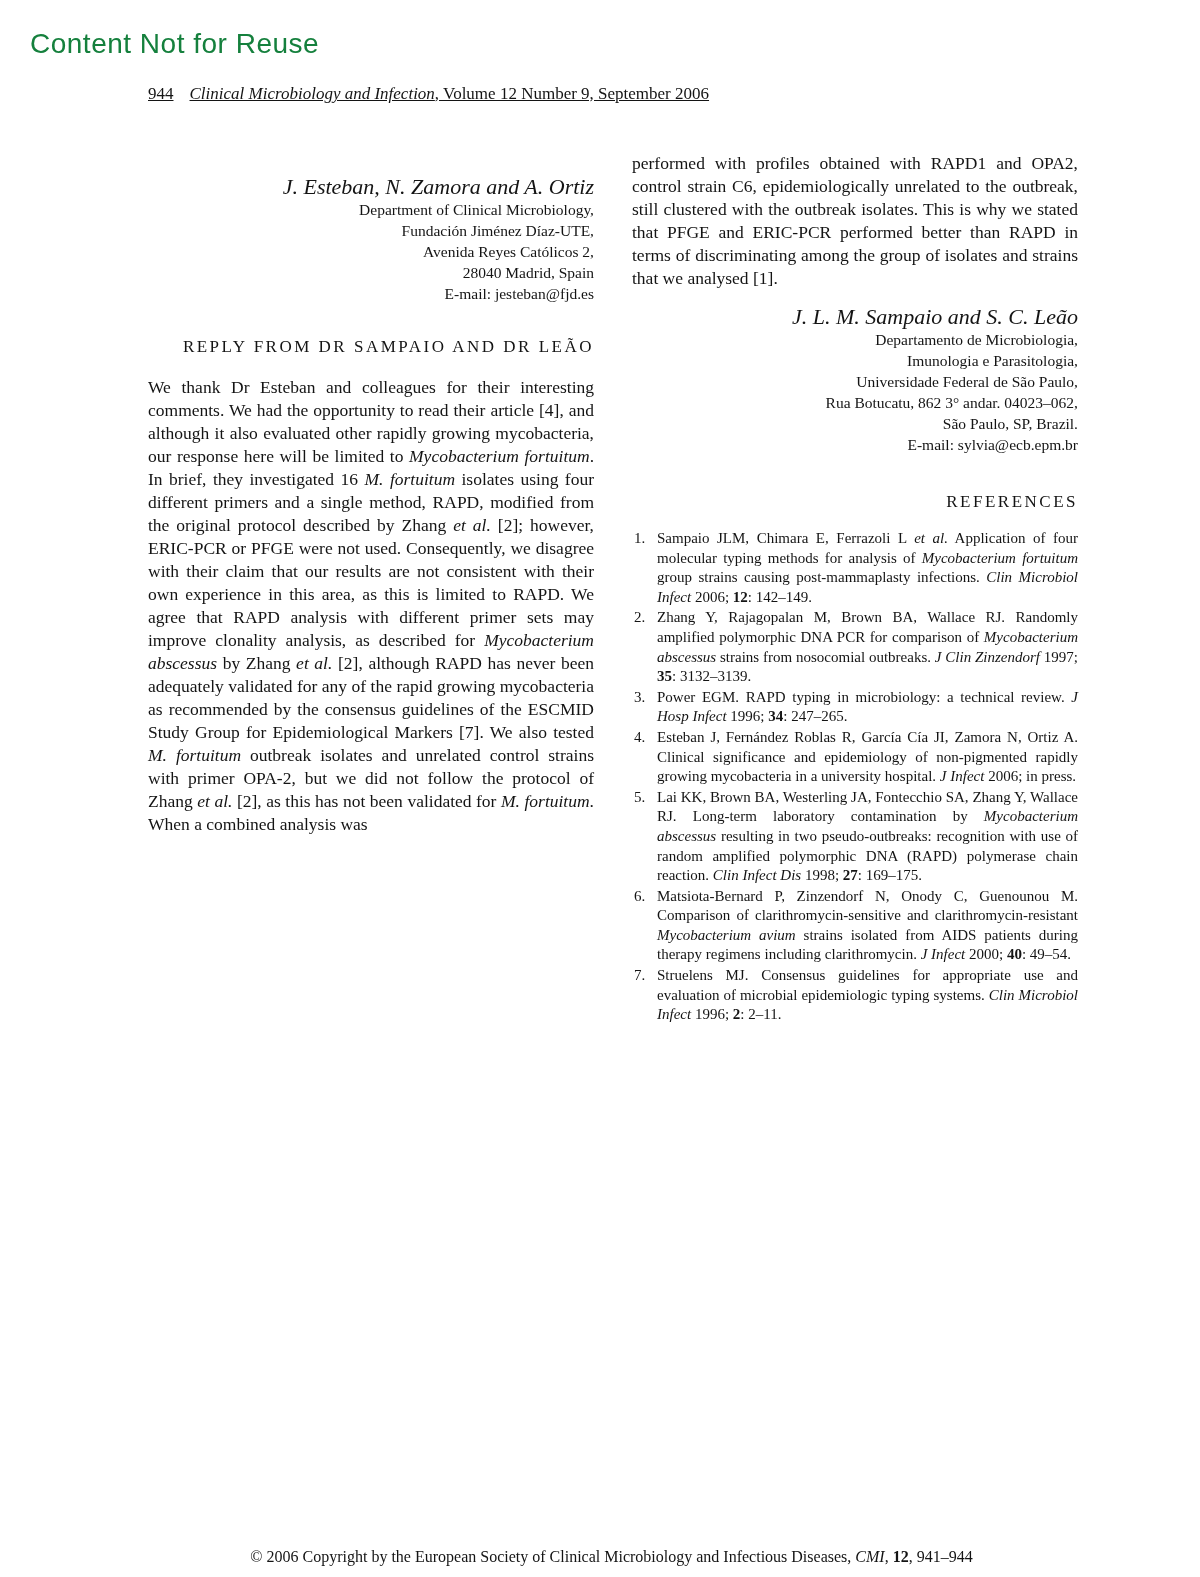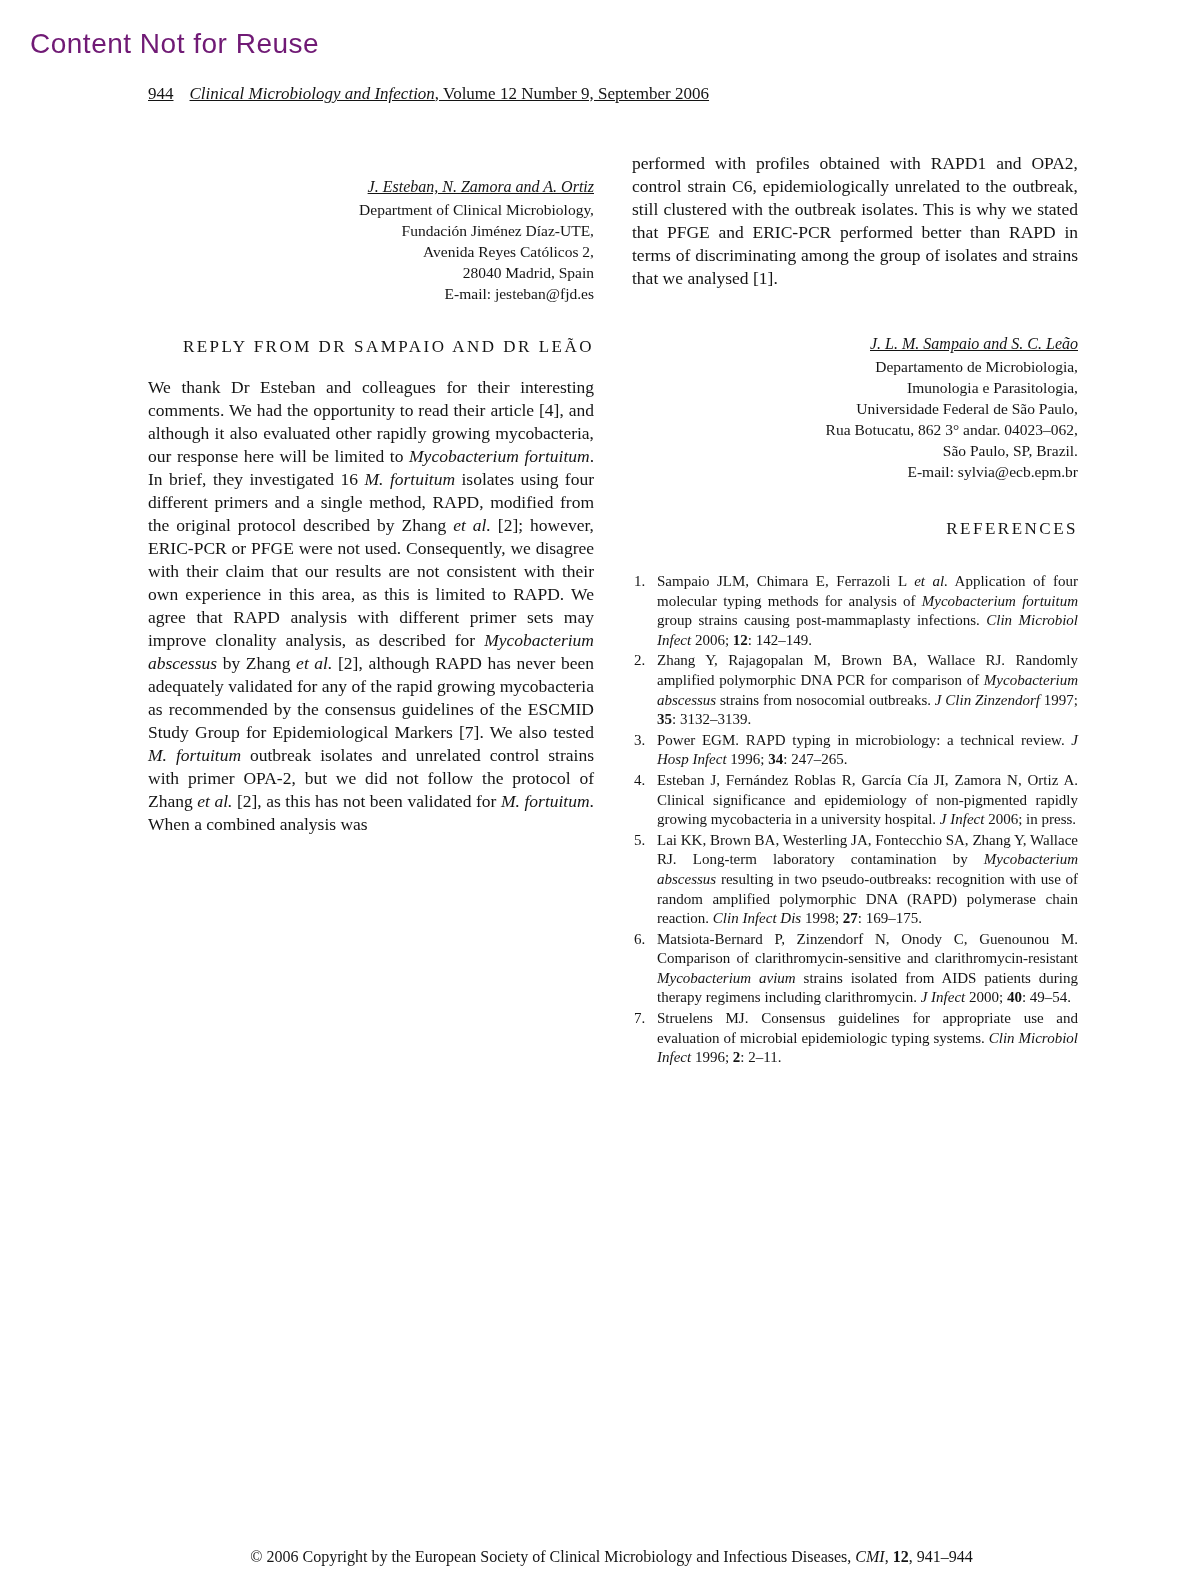--- a/index.html
+++ b/index.html
@@ -8,40 +8,40 @@
     width:1200px; height:1577px;
     margin:0 auto;
     background:#ffffff;
     font-family:"Liberation Serif", serif;
     color:#141414;
     overflow:hidden;
   }
   .watermark {
     position:absolute; top:28px; left:30px;
     font-family:"Liberation Sans", sans-serif;
-    font-size:28px; color:#701a75; letter-spacing:0.5px;
+    font-size:28px; color:#15803d; letter-spacing:0.5px;
   }
   .header {
     position:absolute; top:84px; left:148px;
     font-size:17px; white-space:nowrap;text-decoration:underline;
   }
   .header .pagenum { margin-right:16px; }
   .columns {
     position:absolute; top:152px; left:148px;
     display:flex; gap:38px;
   }
   .col { width:446px; font-size:17.5px; line-height:23px; }
   p.body { text-align:justify; margin:0; }
   .sig { text-align:right; margin-top:24px; font-size:15.5px; line-height:21px; }
-  .sig .authors { font-size:16px; font-style:italic; margin-bottom:2px;text-decoration:underline; }
+  .sig .authors { font-size:22px; font-style:italic; margin-bottom:2px; }
   .heading {
     font-weight:normal; font-size:17px; letter-spacing:2.5px;
     line-height:26px; margin:30px 0 16px 0;text-align:right;
   }
-  .heading.refs-h { margin-top:34px; margin-bottom:30px; }
+  .heading.refs-h { margin-top:34px; margin-bottom:14px; }
   .refs { list-style:none; margin:0; padding:0; font-size:15px; line-height:19.6px; }
   .ref { position:relative; padding-left:25px; text-align:justify; margin-bottom:1px; }
   .ref .num { position:absolute; left:2px; }
   .it { font-style:italic; }
   .bd { font-weight:bold; }
   .footer {
     position:absolute; top:1548px; left:148px; width:927px;
     text-align:center; font-size:16px;
   }
 </style>
@@ -70,21 +70,21 @@
       </div>
 
       <h2 class="heading">REPLY FROM DR SAMPAIO AND DR LEÃO</h2>
 
       <p class="body"><span>We thank Dr Esteban and colleagues for their interesting comments. We had the opportunity to read their article [4], and although it also evaluated other rapidly growing mycobacteria, our response here will be limited to </span><span class="it">Mycobacterium fortuitum</span><span>. In brief, they investigated 16 </span><span class="it">M. fortuitum</span><span> isolates using four different primers and a single method, RAPD, modified from the original protocol described by Zhang </span><span class="it">et al.</span><span> [2]; however, ERIC-PCR or PFGE were not used. Consequently, we disagree with their claim that our results are not consistent with their own experience in this area, as this is limited to RAPD. We agree that RAPD analysis with different primer sets may improve clonality analysis, as described for </span><span class="it">Mycobacterium abscessus</span><span> by Zhang </span><span class="it">et al.</span><span> [2], although RAPD has never been adequately validated for any of the rapid growing mycobacteria as recommended by the consensus guidelines of the ESCMID Study Group for Epidemiological Markers [7]. We also tested </span><span class="it">M. fortuitum</span><span> outbreak isolates and unrelated control strains with primer OPA-2, but we did not follow the protocol of Zhang </span><span class="it">et al.</span><span> [2], as this has not been validated for </span><span class="it">M. fortuitum</span><span>. When a combined analysis was</span></p>
     </div>
 
     <div class="col">
       <p class="body"><span>performed with profiles obtained with RAPD1 and OPA2, control strain C6, epidemiologically unrelated to the outbreak, still clustered with the outbreak isolates. This is why we stated that PFGE and ERIC-PCR performed better than RAPD in terms of discriminating among the group of isolates and strains that we analysed [1].</span></p>
 
-      <div class="sig" style="margin-top:43px;">
+      <div class="sig" style="margin-top:16px;">
         <div class="authors">J. L. M. Sampaio and S. C. Leão</div>
         <div>Departamento de Microbiologia,</div>
         <div>Imunologia e Parasitologia,</div>
         <div>Universidade Federal de São Paulo,</div>
         <div>Rua Botucatu, 862 3° andar. 04023–062,</div>
         <div>São Paulo, SP, Brazil.</div>
         <div>E-mail: sylvia@ecb.epm.br</div>
       </div>
 
       <h2 class="heading refs-h">REFERENCES</h2>

